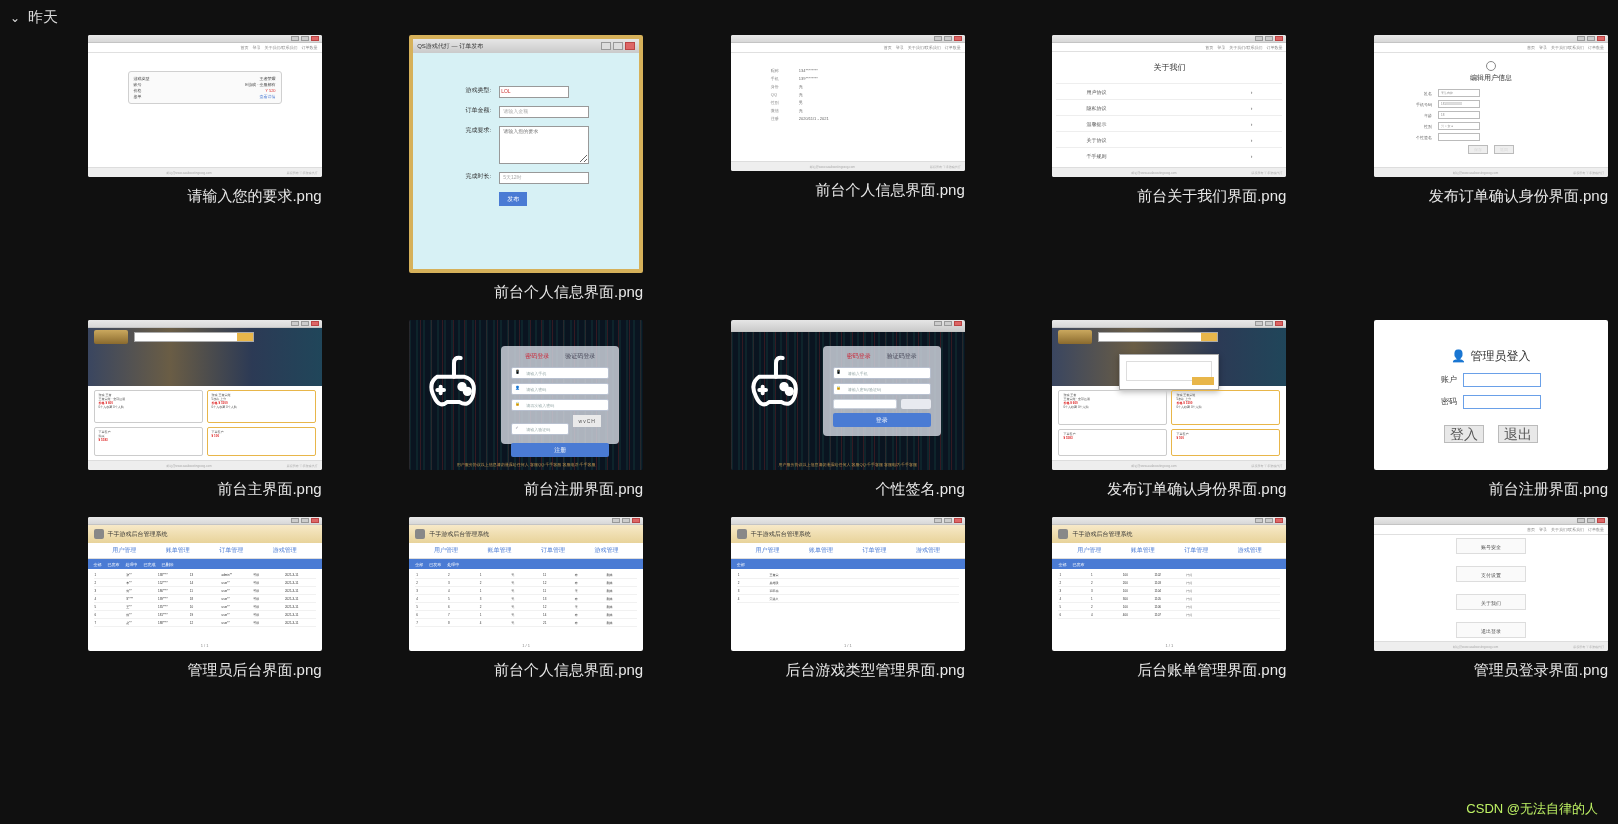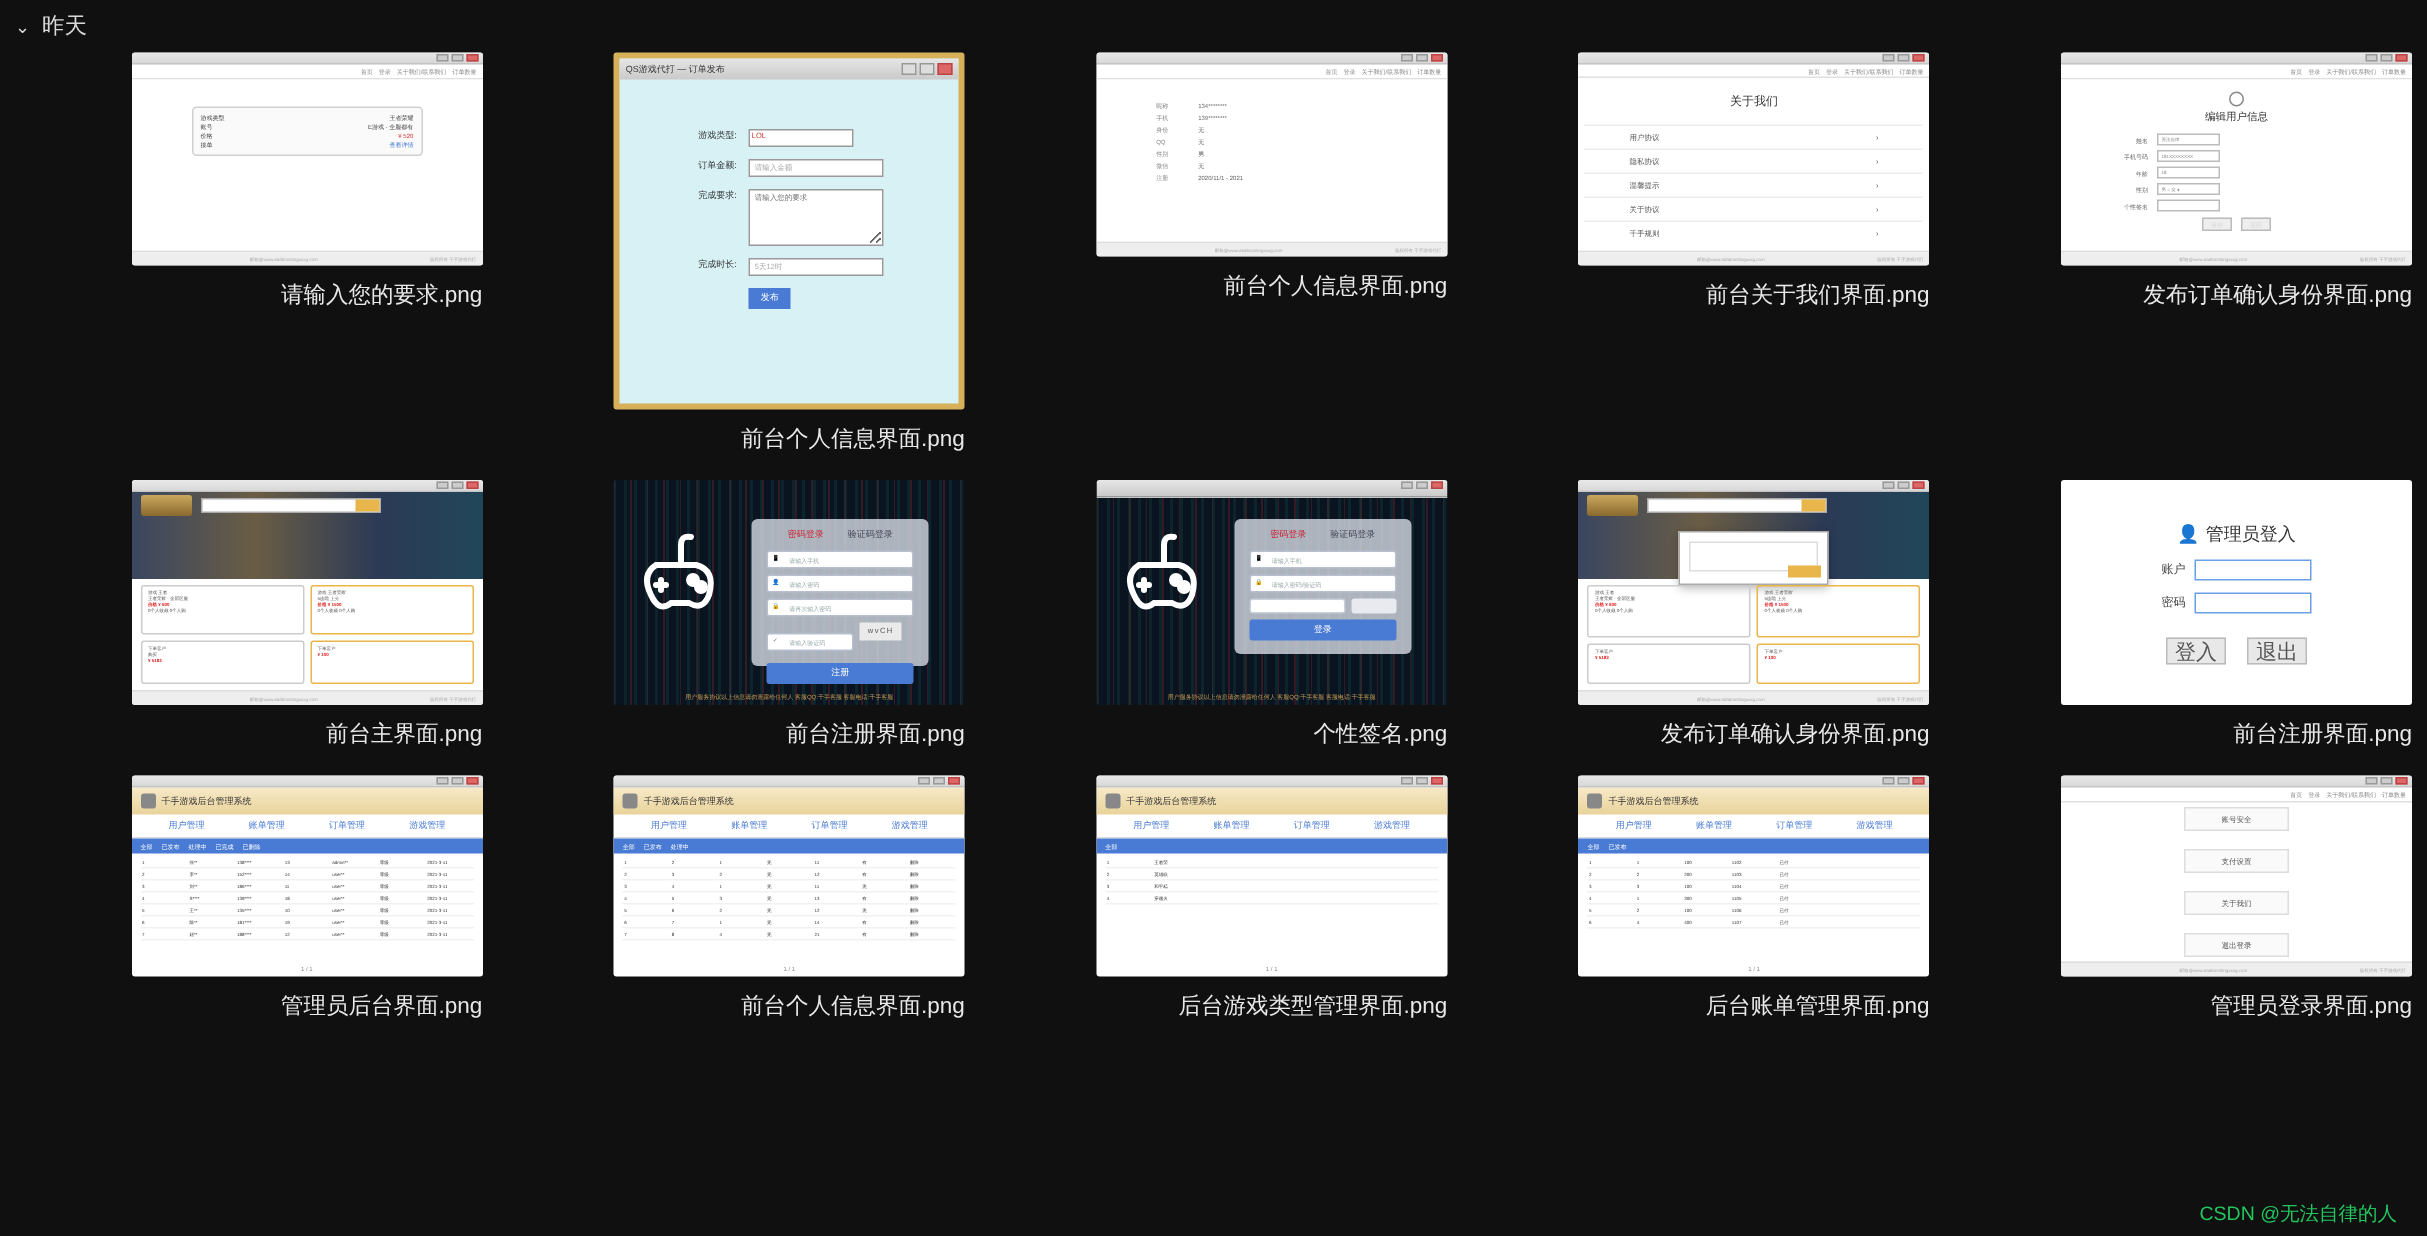--- a/index.html
+++ b/index.html
@@ -40,21 +40,21 @@
     margin-top: 10px;
     font-size: 15px;
     color: #e8e8e8;
     text-align: center;
   }
   .watermark {
     position: absolute;
     right: 20px;
     bottom: 6px;
     font-size: 13px;
-    color: #22c55e;
+    color: #bef264;
   }
 
   
   .titlebar {
     height: 8px;
     background: linear-gradient(#e9e9e9,#d8d8d8);
     border-bottom: 1px solid #c4c4c4;
     position: relative;
   }
   .titlebar .ctrls { position:absolute; right:3px; top:1px; display:flex; gap:2px; }

